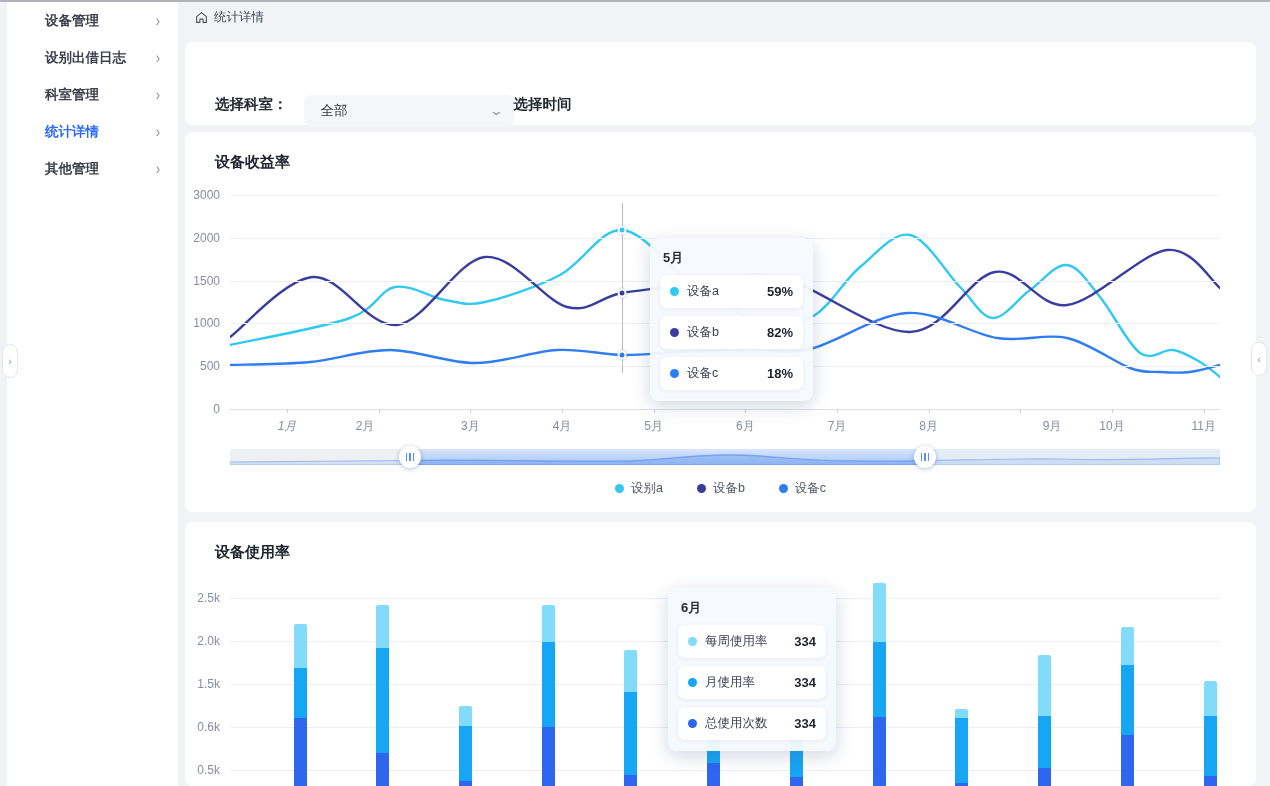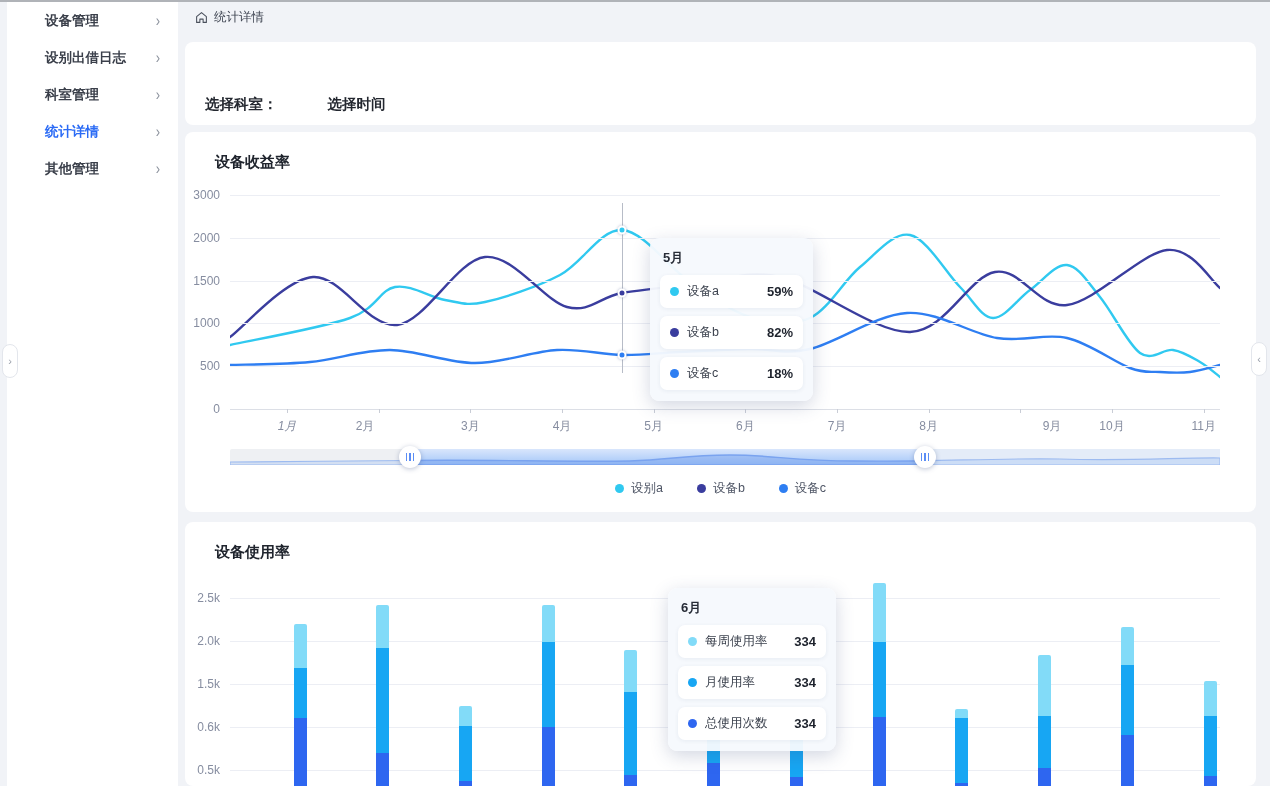--- a/index.html
+++ b/index.html
@@ -24,26 +24,26 @@
   
   .breadcrumb { position:absolute; left:195px; top:9px; display:flex; align-items:center; gap:6px;
     font-size:12.5px; color:#3f4552; z-index:6; }
   .breadcrumb svg { display:block; }
   .card { position:absolute; background:#fff; border-radius:8px; }
   .card-filter { left:185px; top:42px; width:1071px; height:83px; }
   .card-chart1 { left:185px; top:132px; width:1071px; height:380px; }
   .card-chart2 { left:185px; top:522px; width:1071px; height:264px; overflow:hidden; }
 
   
-  .filter-row { position:absolute; left:20px; top:53px; display:flex; align-items:flex-start; }
+  .filter-row { position:absolute; left:30px; top:53px; display:flex; align-items:flex-start; }
   .flabel { font-size:14.5px; font-weight:700; color:#23272f; }
   .select { margin-left:16px; width:210px; height:31px; background:#f5f6f9; border-radius:7px;
     display:flex; align-items:center; padding:0 12px 0 17px; font-size:13.5px; color:#33373f; cursor:pointer; }
   .select .chevd { margin-left:auto; color:#8f949e; font-size:13px; transform:scaleX(1.4); }
-  .time-label { margin-left:50px; }
+  .time-label { }
   .daterange { margin-left:20px; width:212px; height:31px; background:#f5f6f9; border-radius:7px;
     display:flex; align-items:center; padding:0 10px 0 12px; font-size:13px; cursor:pointer; }
   .daterange .ph { color:#a9aeb9; }
   .daterange .zhi { color:#41454e; margin:0 14px; font-weight:600; }
   .daterange .start { margin-left:15px; }
   .cal-icon { display:block; }
 
   
   .chart-title { position:absolute; left:30px; top:21px; font-size:15px; font-weight:700; color:#20252e; }
   .plot { position:absolute;text-align:center; }
@@ -129,20 +129,24 @@
 <div class="breadcrumb">
   <svg width="13" height="13" viewBox="0 0 16 16">
     <path d="M2 7 L8 2 L14 7 L14 14 L10 14 L10 10 L6 10 L6 14 L2 14 Z" fill="none" stroke="#4a505c" stroke-width="1.3" stroke-linejoin="round"></path>
   </svg>
   <span>统计详情</span>
 </div>
 
 <section class="card card-filter">
   <div class="filter-row">
     <span class="flabel">选择科室：</span>
+    <div class="select">
+      <span>全部</span>
+      <span class="chevd">⌄</span>
+    </div>
     <span class="flabel time-label">选择时间</span>
   </div>
 </section>
 
 <section class="card card-chart1">
   <div class="chart-title">设备收益率</div>
   <div class="plot plot1" id="plot1">
     <svg id="lineSvg" width="990" height="215" viewBox="0 0 990 215">
         <path d="M0,150C20.0,145.5,92.5,132.7,120,123C147.5,113.3,149.2,95.0,165,92C180.8,89.0,200.0,102.5,215,105C230.0,107.5,235.8,111.2,255,107C274.2,102.8,307.2,92.0,330,80C352.8,68.0,370.3,33.8,392,35C413.7,36.2,438.7,72.5,460,87C481.3,101.5,500.0,116.0,520,122C540.0,128.0,561.7,131.3,580,123C598.3,114.7,613.3,85.8,630,72C646.7,58.2,663.3,36.7,680,40C696.7,43.3,716.2,78.2,730,92C743.8,105.8,751.3,122.5,763,123C774.7,123.5,787.7,103.8,800,95C812.3,86.2,825.3,68.8,837,70C848.7,71.2,857.8,87.3,870,102C882.2,116.7,897.8,149.2,910,158C922.2,166.8,933.0,153.5,943,155C953.0,156.5,962.2,162.5,970,167C977.8,171.5,986.7,179.5,990,182" fill="none" stroke="#30c9f0" stroke-width="2.4" stroke-linecap="round"></path>
         <path d="M0,142C13.8,132.0,55.2,84.0,83,82C110.8,80.0,138.3,133.3,167,130C195.7,126.7,226.7,65.0,255,62C283.3,59.0,314.2,106.0,337,112C359.8,118.0,369.8,101.8,392,98C414.2,94.2,443.7,91.7,470,89C496.3,86.3,515.0,74.0,550,82C585.0,90.0,644.2,137.8,680,137C715.8,136.2,738.8,81.5,765,77C791.2,72.5,808.3,113.7,837,110C865.7,106.3,911.5,57.8,937,55C962.5,52.2,981.2,86.7,990,93" fill="none" stroke="#3a3d9e" stroke-width="2.4" stroke-linecap="round"></path>

